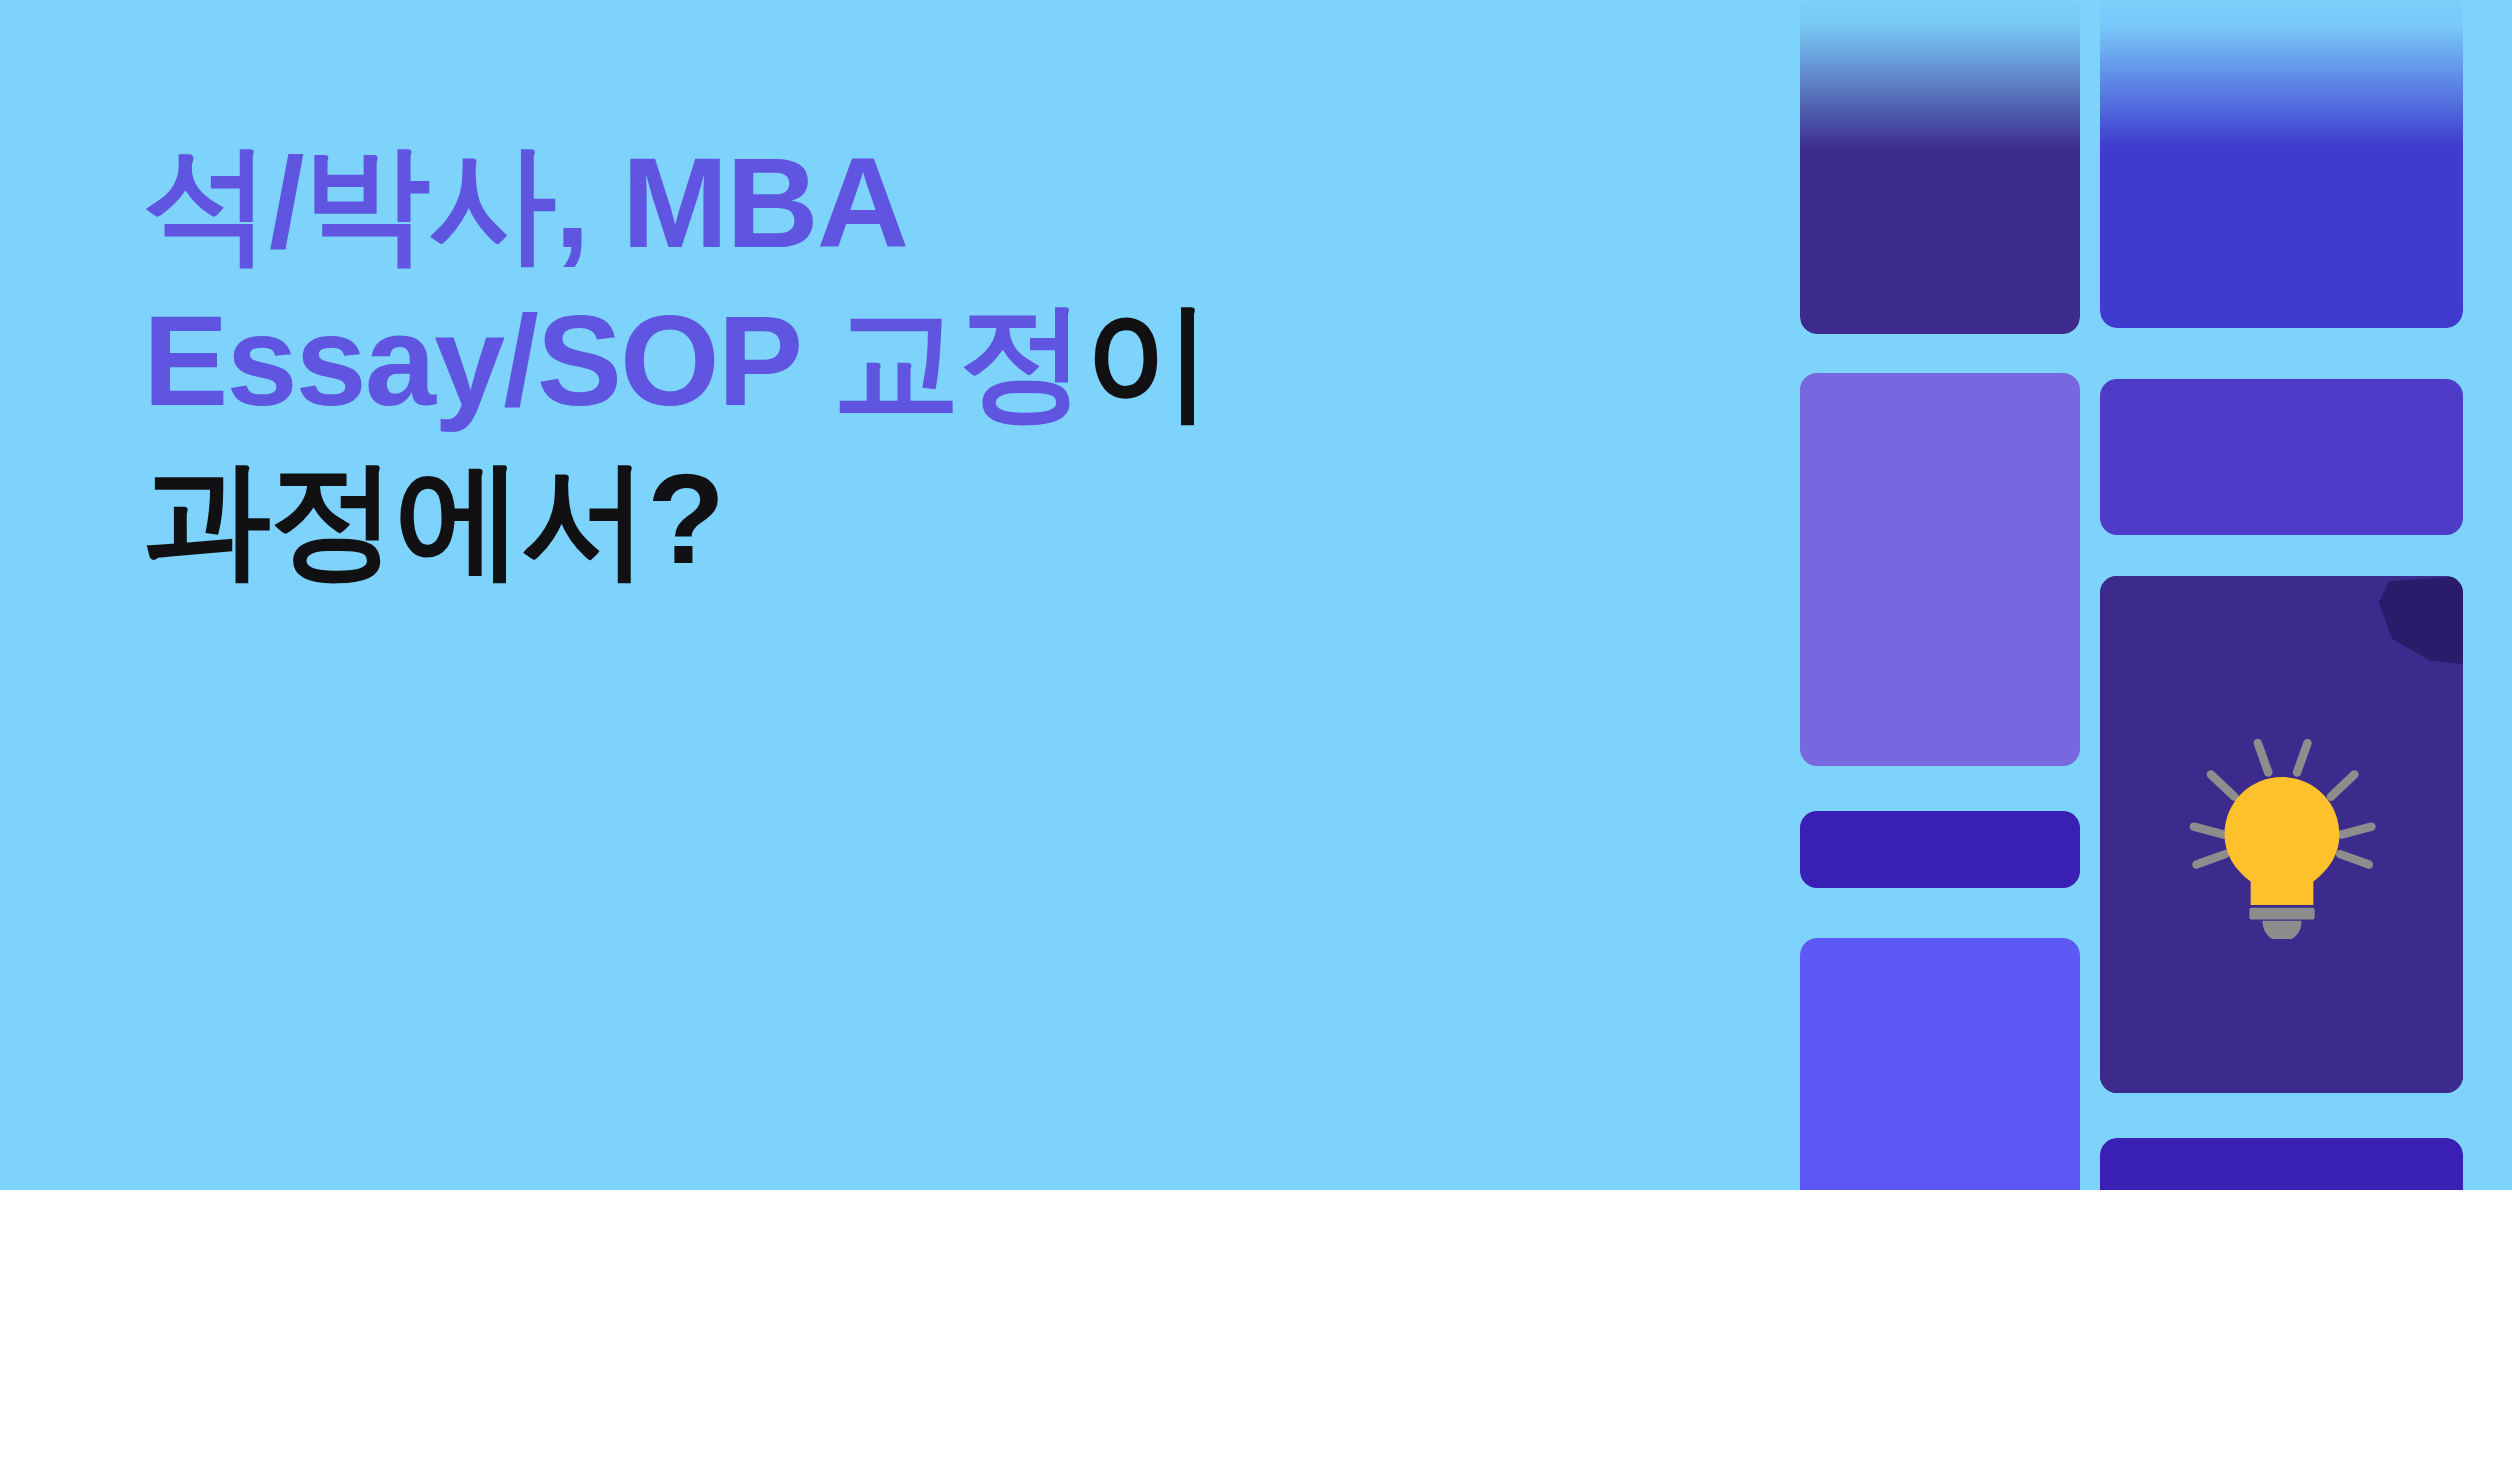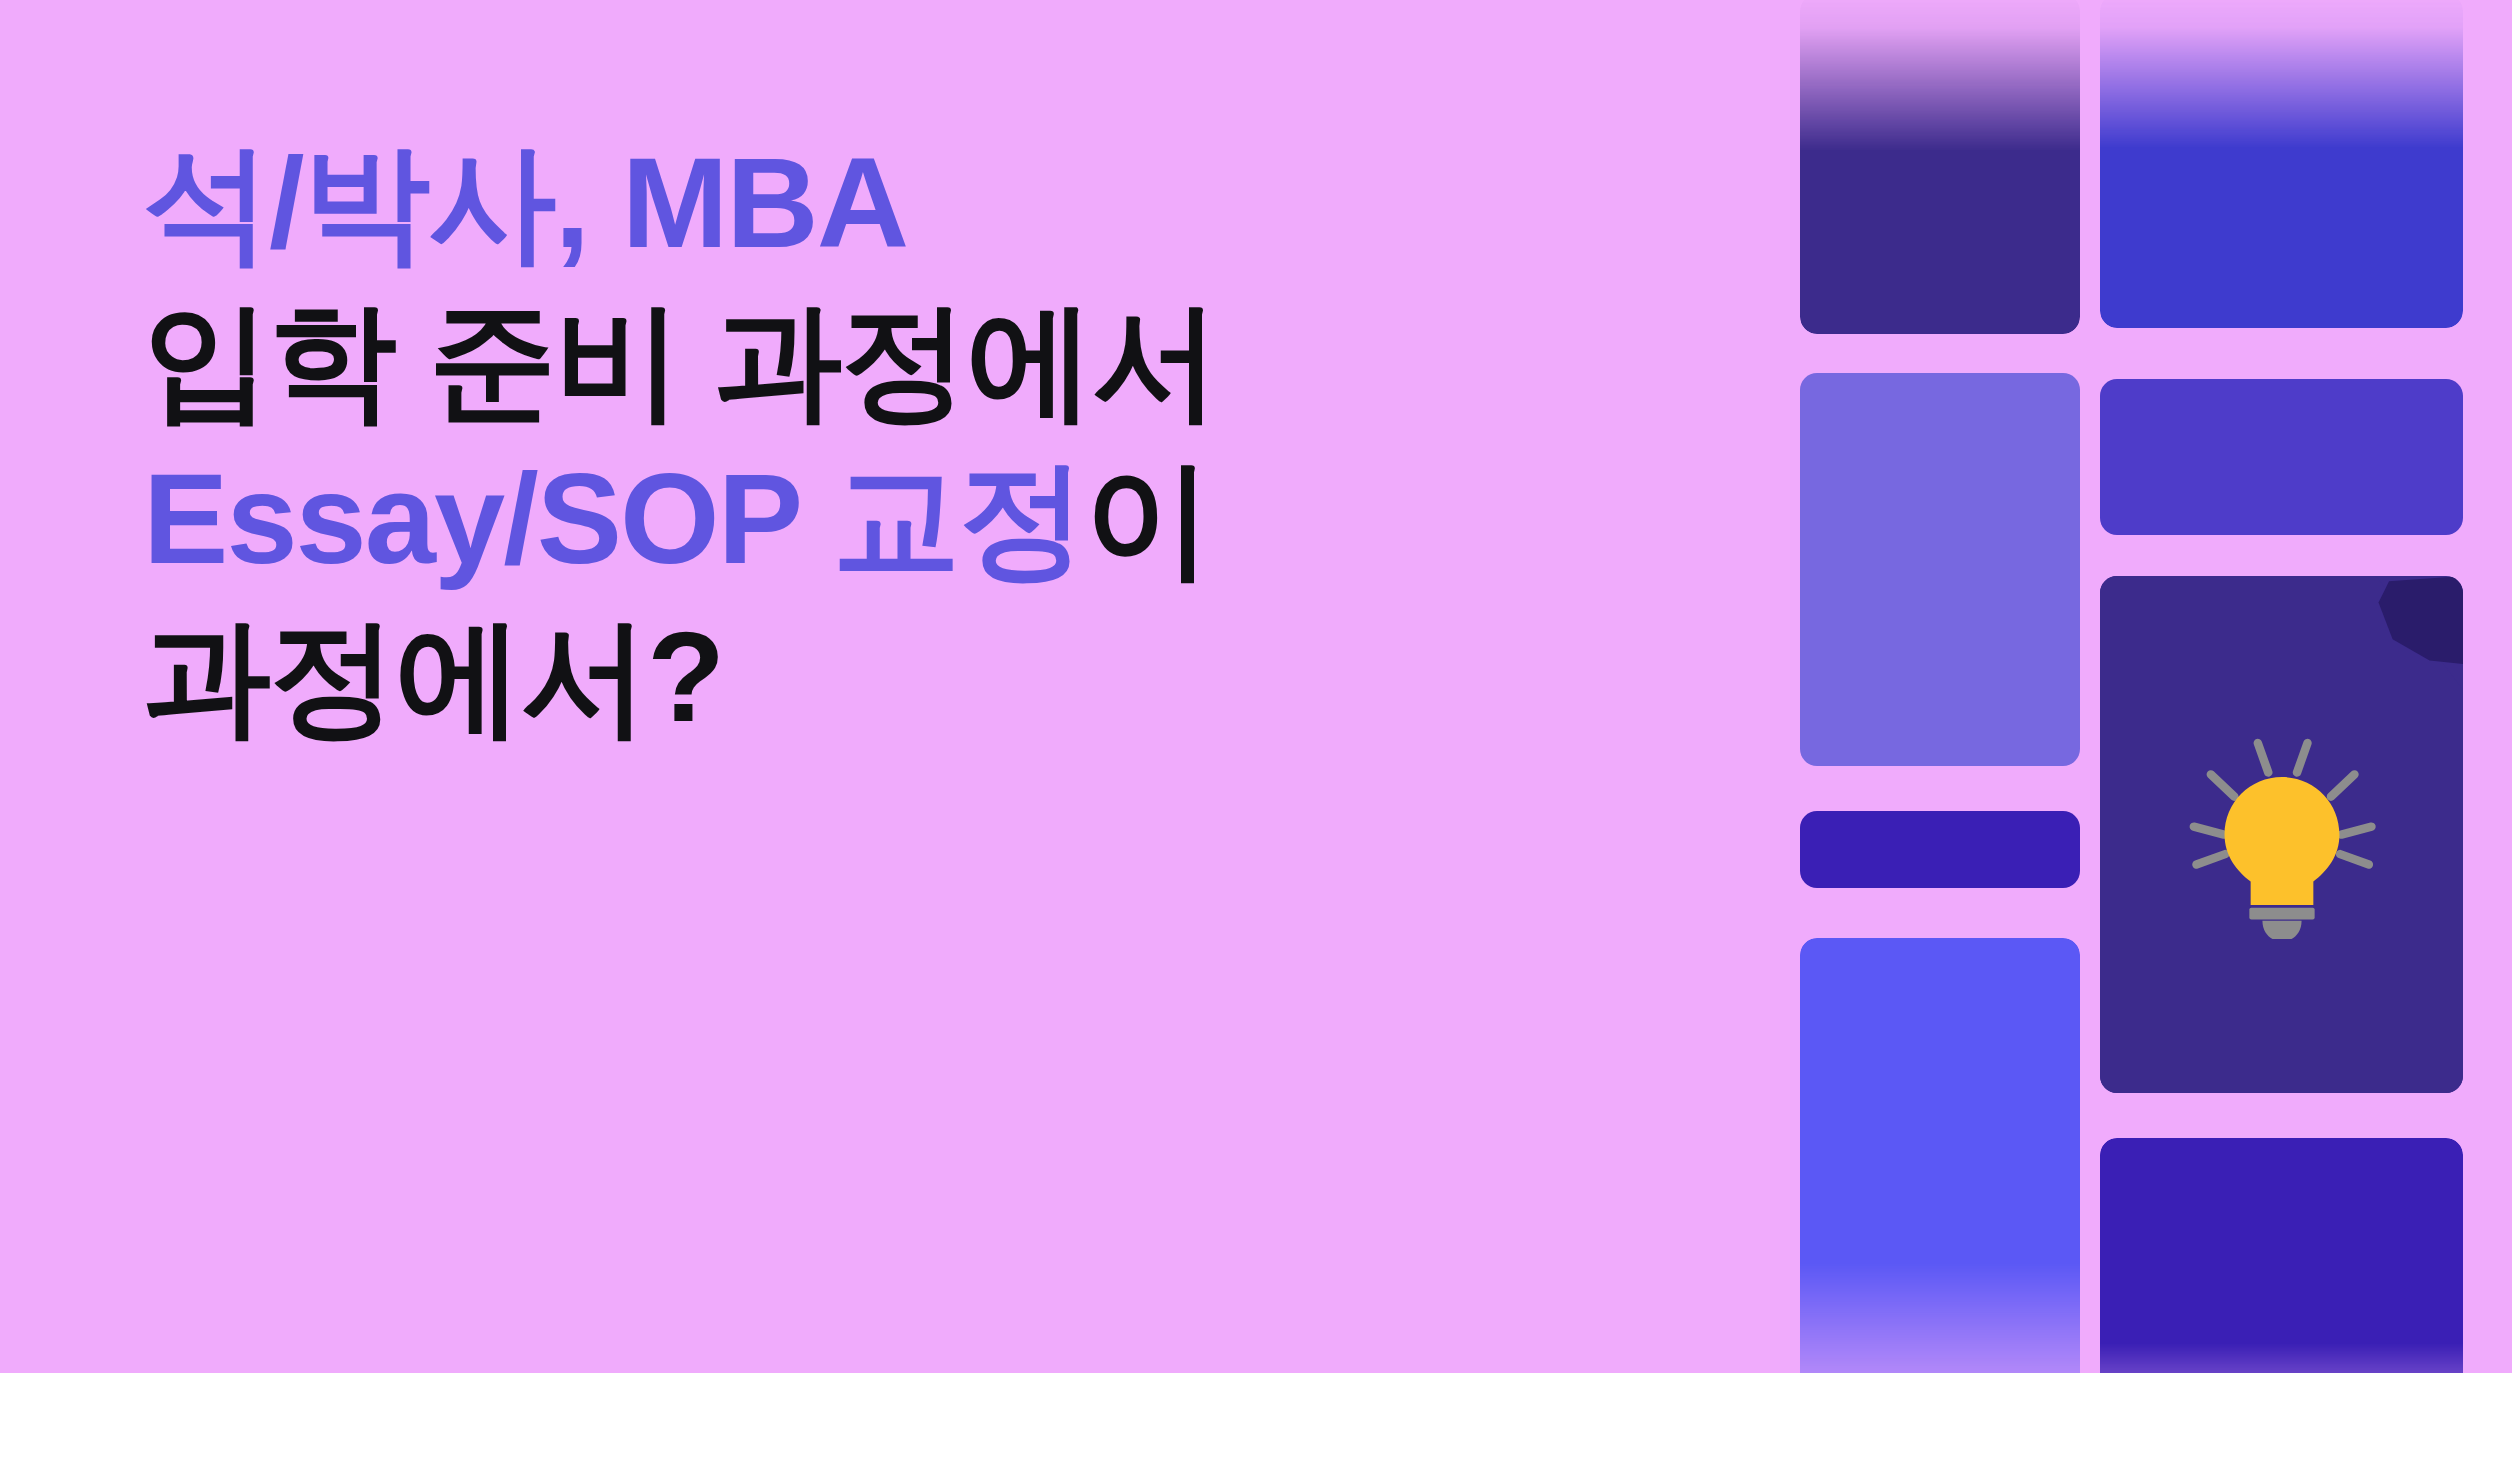--- a/index.html
+++ b/index.html
@@ -3,22 +3,22 @@
 <meta charset="utf-8">
 <style>
   html, body {
     margin: 0;
     padding: 0;
     background: #ffffff;
   }
   #stage {
     position: relative;
     width: 2512px;
-    height: 1373px;
-    background: #f0abfc;
+    height: 1190px;
+    background: #7dd3fc;
     overflow: hidden;
     font-family: "Liberation Sans", "DejaVu Sans", sans-serif;
   }
 
   
   #headline {
     position: absolute;
     left: 143px;
     top: 139px;
     width: 1583px;
@@ -110,23 +110,20 @@
 <body>
 
 <div id="stage">
 
   <div id="headline">
 
     <div class="hl-line">
       <span class="accent">석/박사, MBA</span>
     </div>
 
-    <div class="hl-line">
-      <span class="plain">입학 준비 과정에서</span>
-    </div>
 
     <div class="hl-line">
       <span class="accent">Essay/SOP 교정</span><span class="plain">이</span>
     </div>
 
     <div class="hl-line">
       <span class="plain">과정에서?</span>
     </div>
 
   </div>

